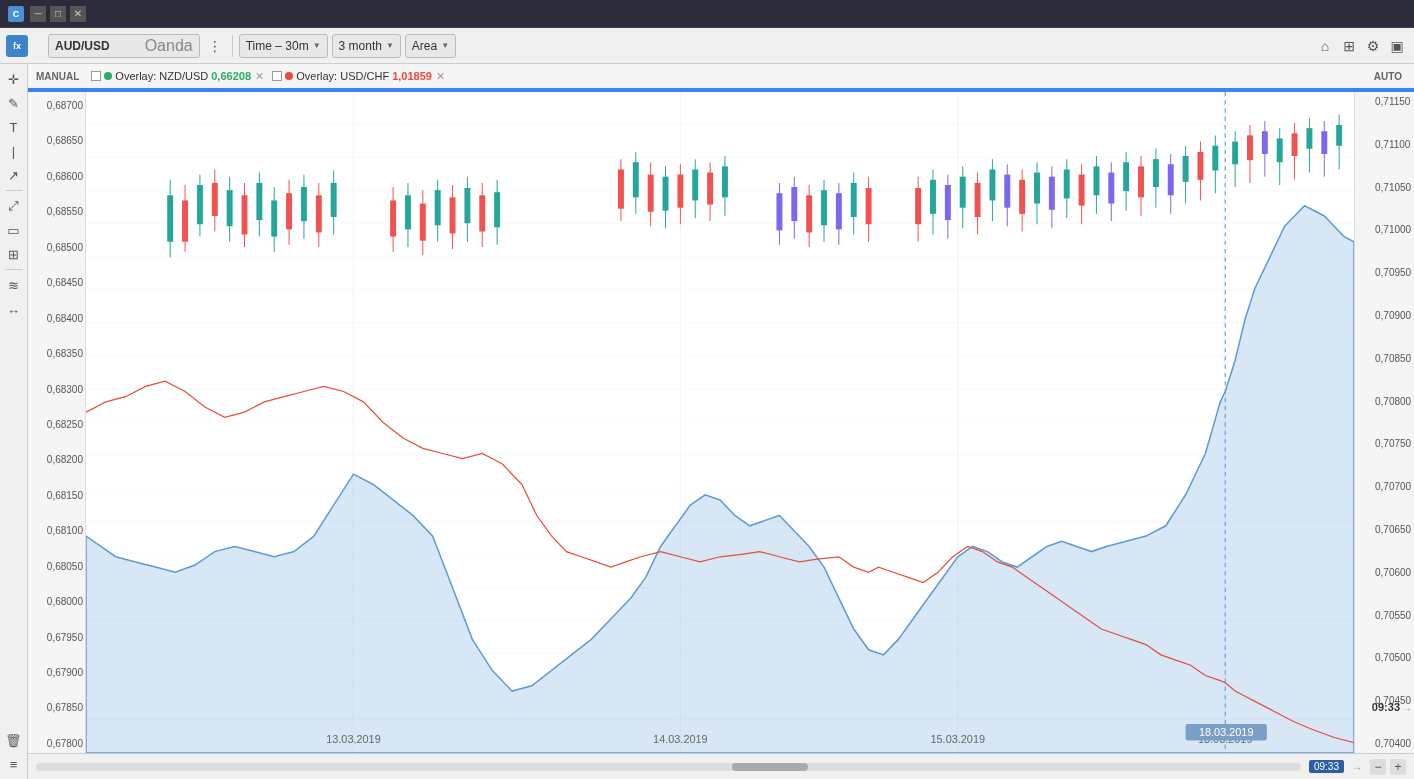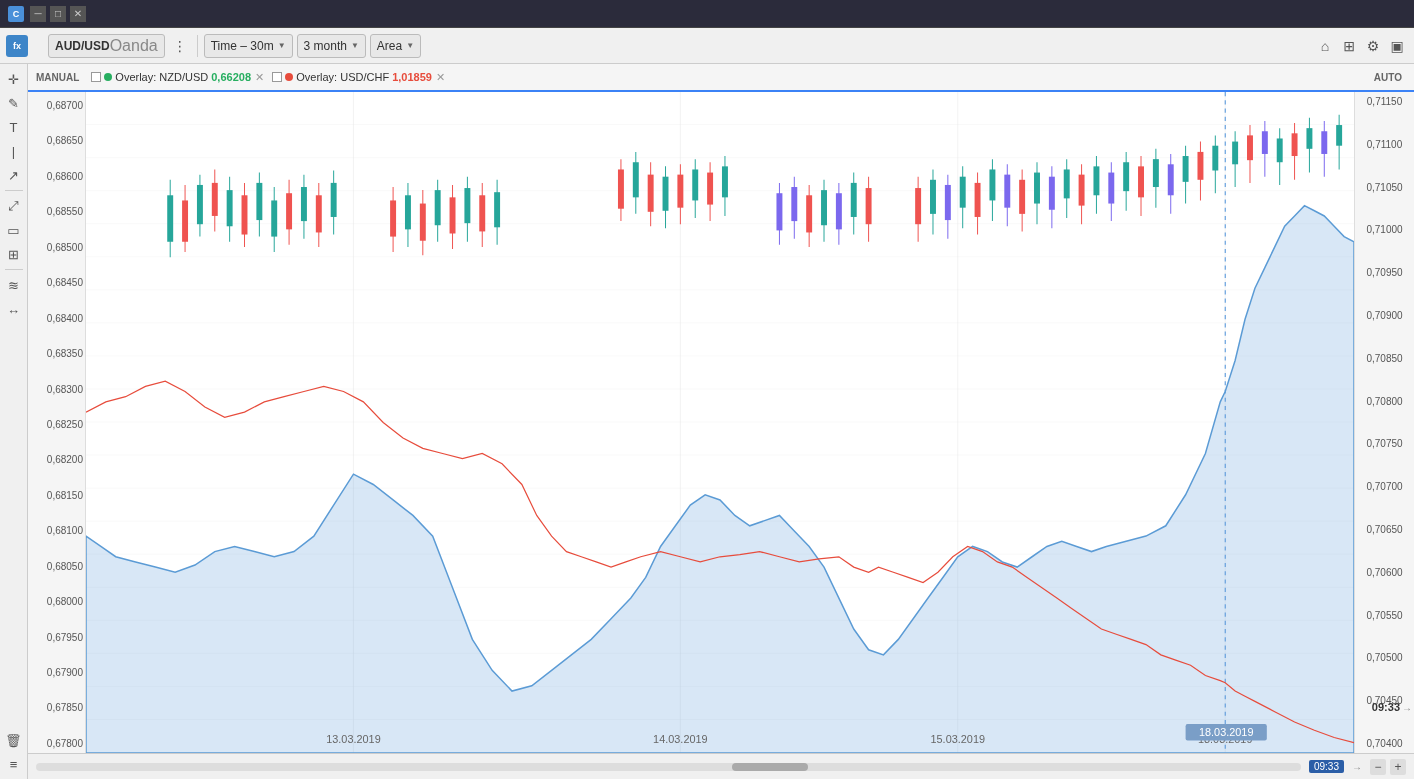--- a/index.html
+++ b/index.html
@@ -54,21 +54,21 @@
       margin-right: 16px;
     }
     .symbol-box {
       display: flex; align-items: center;
       background: #e8e8e8;
       border: 1px solid #bbb;
       border-radius: 3px;
       padding: 2px 6px;
       cursor: pointer;
       height: 24px;
-      font-size: 12px; font-weight: bold;
+      font-size: 12px; font-weight: bold; gap: 35px;
     }
     .symbol-box .broker { font-size: 16px; color: #888; font-weight: normal; }
     .toolbar-sep { width: 1px; height: 22px; background: #ccc; margin: 0 2px; }
     .toolbar-icon-btn {
       width: 22px; height: 22px;
       background: transparent; border: none;
       cursor: pointer; display: flex; align-items: center; justify-content: center;
       border-radius: 2px; color: #555; font-size: 14px;
     }
     .toolbar-dropdown {
@@ -118,21 +118,21 @@
       display: flex;
       flex-direction: column;
       position: relative;
       background: #fff;
     }
 
     
     #overlay-bar {
       height: 28px;
       background: #f5f5f5;
-      border-bottom: 2px solid #3b82f6;
+      border-bottom: 4px solid #3b82f6;
       display: flex;
       align-items: center;
       padding: 0 8px;
       gap: 8px;
       font-size: 11px;
     }
     .manual-label {
       font-size: 10px; color: #666; font-weight: bold; margin-right: 4px;
     }
     .overlay-item {
@@ -521,21 +521,21 @@
           <text x="600" y="630" text-anchor="middle" font-size="11" fill="#666">14.03.2019</text>
           <text x="880" y="630" text-anchor="middle" font-size="11" fill="#666">15.03.2019</text>
           <text x="1150" y="630" text-anchor="middle" font-size="11" fill="#666">18.03.2019</text>
 
           <rect x="1110" y="612" width="82" height="16" fill="#7a9ec7" rx="2"></rect>
           <text x="1151" y="624" text-anchor="middle" font-size="11" fill="white">18.03.2019</text>
         </svg>
       </div>
 
       <div id="right-scale" style="width:60px; background:#f5f5f5; border-left:1px solid #ddd; position:relative; font-size:10px; color:#555;">
-        <div style="display:flex;flex-direction:column;gap:0;height:100%;justify-content:space-between;padding:4px 20px;align-items:center;">
+        <div style="display:flex;flex-direction:column;gap:0;height:100%;justify-content:space-between;padding:4px 20px;">
           <span>0,71150</span>
           <span>0,71100</span>
           <span>0,71050</span>
           <span>0,71000</span>
           <span>0,70950</span>
           <span>0,70900</span>
           <span>0,70850</span>
           <span>0,70800</span>
           <span>0,70750</span>
           <span>0,70700</span>

